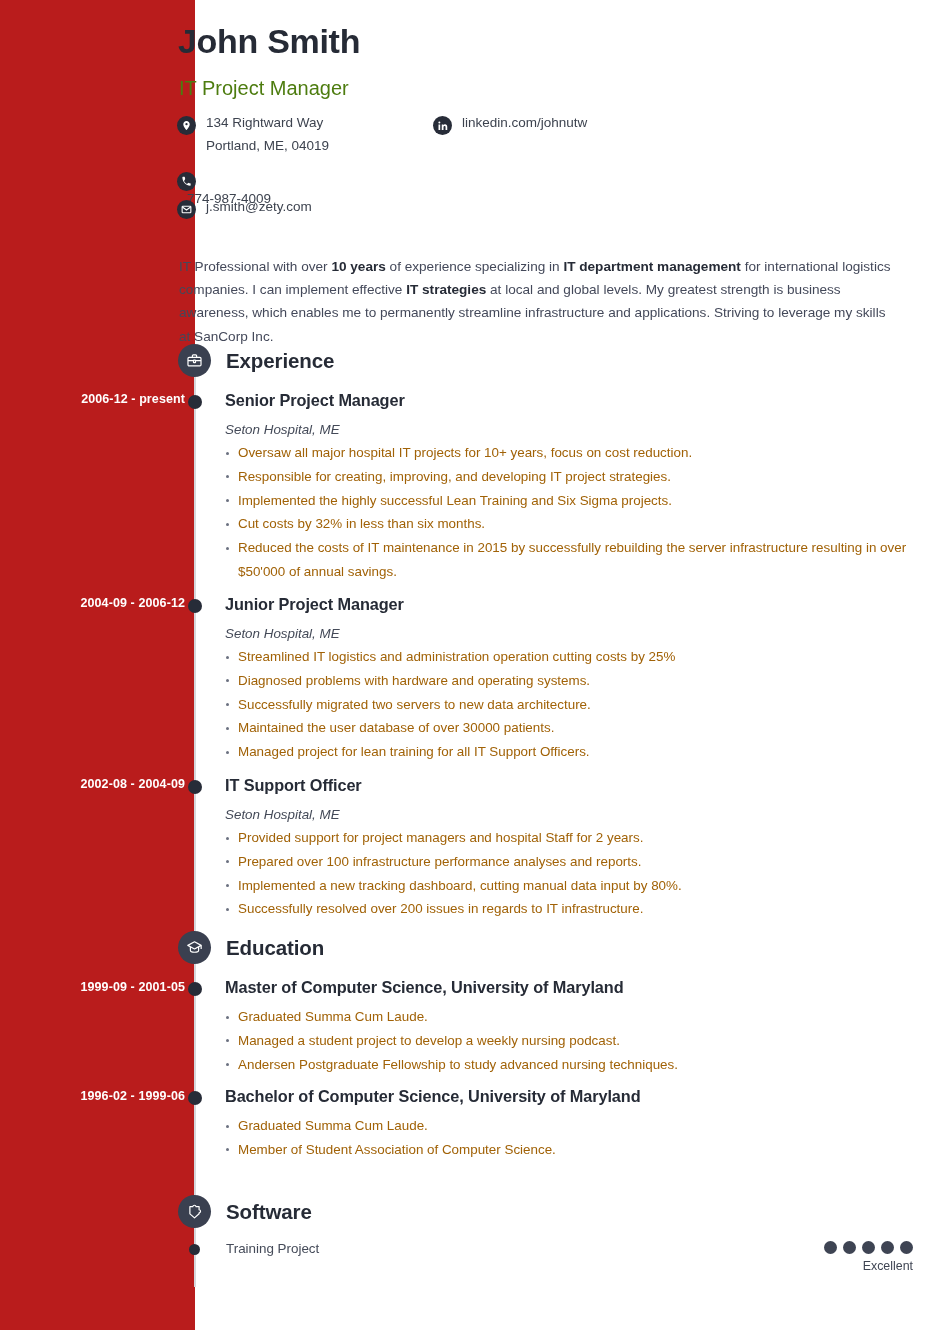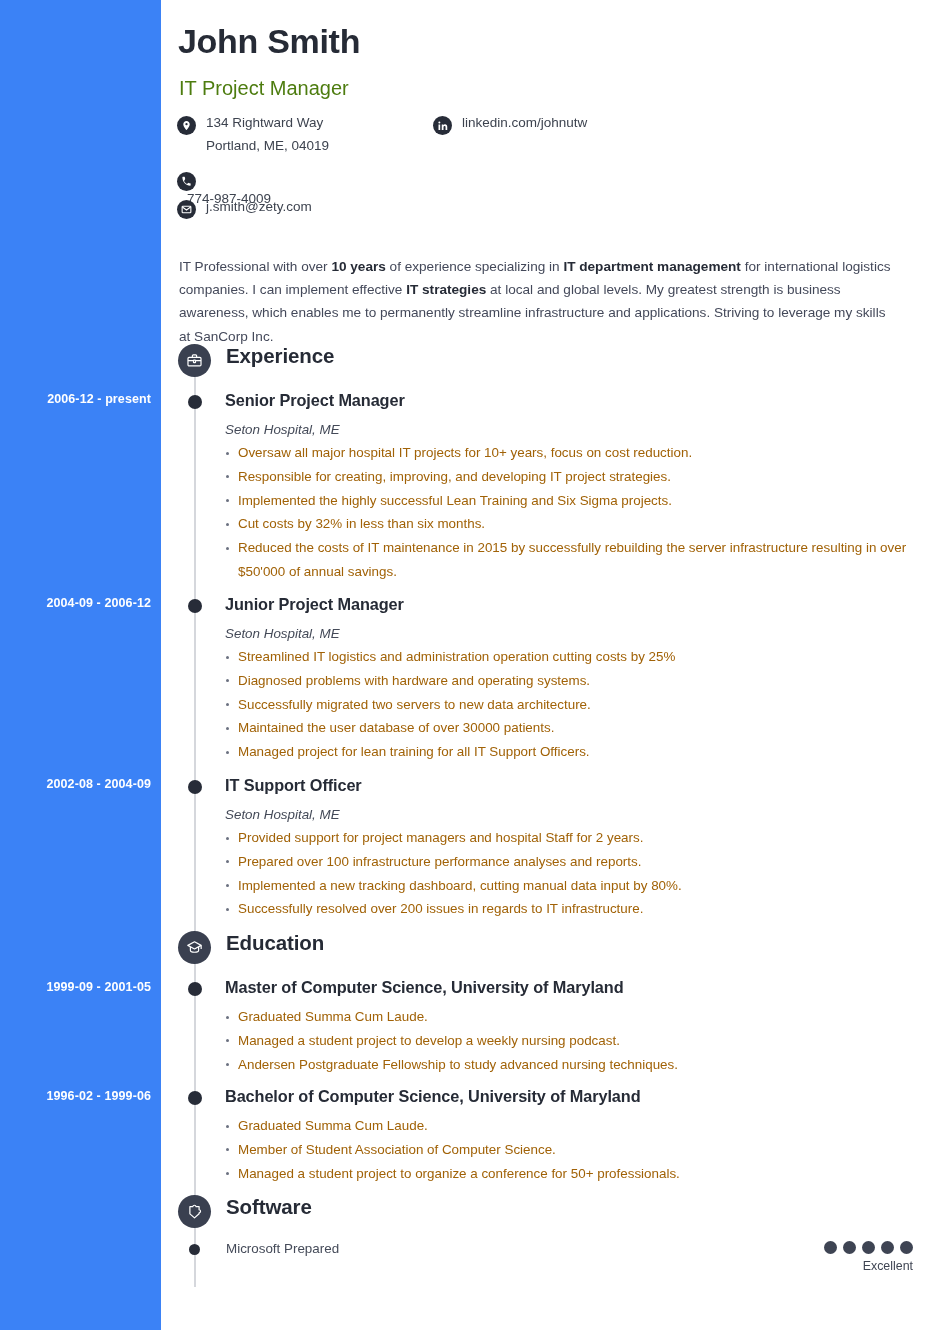--- a/index.html
+++ b/index.html
@@ -15,23 +15,23 @@
     position: relative;
     width: 941px;
     height: 1330px;
     overflow: hidden;
     background: #ffffff;
   }
   
   .sidebar {
     position: absolute;
     left: 0; top: 0;
-    width: 161px;
+    width: 195px;
     height: 1330px;
-    background: #3b82f6;
+    background: #b91c1c;
   }
   .side-date {
     position: absolute;
     right: 10px;
     width: 150px;
     text-align: right;
     color: #ffffff;
     font-size: 12.5px;
     font-weight: bold;
     letter-spacing: 0.1px;
@@ -104,21 +104,21 @@
     line-height: 23.4px;
     color: #44495a;
     text-align: left;
   }
   .summary b { color: #262b36; font-weight: bold; }
   
   .section-head {
     position: absolute;
     left: 17px;
     display: flex;
-    align-items: flex-start;
+    align-items: center;
   }
   .sec-icon {
     width: 33px; height: 33px;
     border-radius: 50%;
     background: #3a4050;
     display: flex;
     align-items: center;
     justify-content: center;
     flex: 0 0 auto;
   }
@@ -341,36 +341,35 @@
           <li>Andersen Postgraduate Fellowship to study advanced nursing techniques.</li>
         </ul>
     </div>
 
     <div class="entry" style="top:1089px">
       <div class="node" style="top:2px"></div>
       <div class="entry-title" style="top:-2px">Bachelor of Computer Science, University of Maryland</div>
       <ul class="bullets" style="top:25px">
           <li>Graduated Summa Cum Laude.</li>
           <li>Member of Student Association of Computer Science.</li>
-          <li>Managed a student project to organize a conference for 50+ professionals.</li>
         </ul>
     </div>
 
     <div class="section-head" style="top:1195px">
       <span class="sec-icon">
         <svg width="17" height="17" viewBox="0 0 24 24" fill="none" stroke="#ffffff" stroke-width="1.7" stroke-linejoin="round">
           <path d="M5.5 5.2h4.1c.2-1.2 1.1-2 2.3-2s2.1.8 2.3 2h4.3v4.2c1.2.2 2 1.1 2 2.3s-.8 2.1-2 2.3v1.1L12 21 5.5 15.3V5.2z"></path>
         </svg>
       </span>
       <span class="sec-title">Software</span>
     </div>
 
     <div class="skill-row" style="top:1241px">
       <div class="node" style="top:3px; width:11px; height:11px; left:28px"></div>
-      <div class="skill-name" style="top:0">Microsoft Prepared</div>
+      <div class="skill-name" style="top:0">Training Project</div>
       <div class="skill-rate" style="top:0">
         <div class="dots" id="skill-dots-0">
             <span class="dot"></span>
             <span class="dot"></span>
             <span class="dot"></span>
             <span class="dot"></span>
             <span class="dot"></span>
           </div>
         <div class="rate-label">Excellent</div>
       </div>

